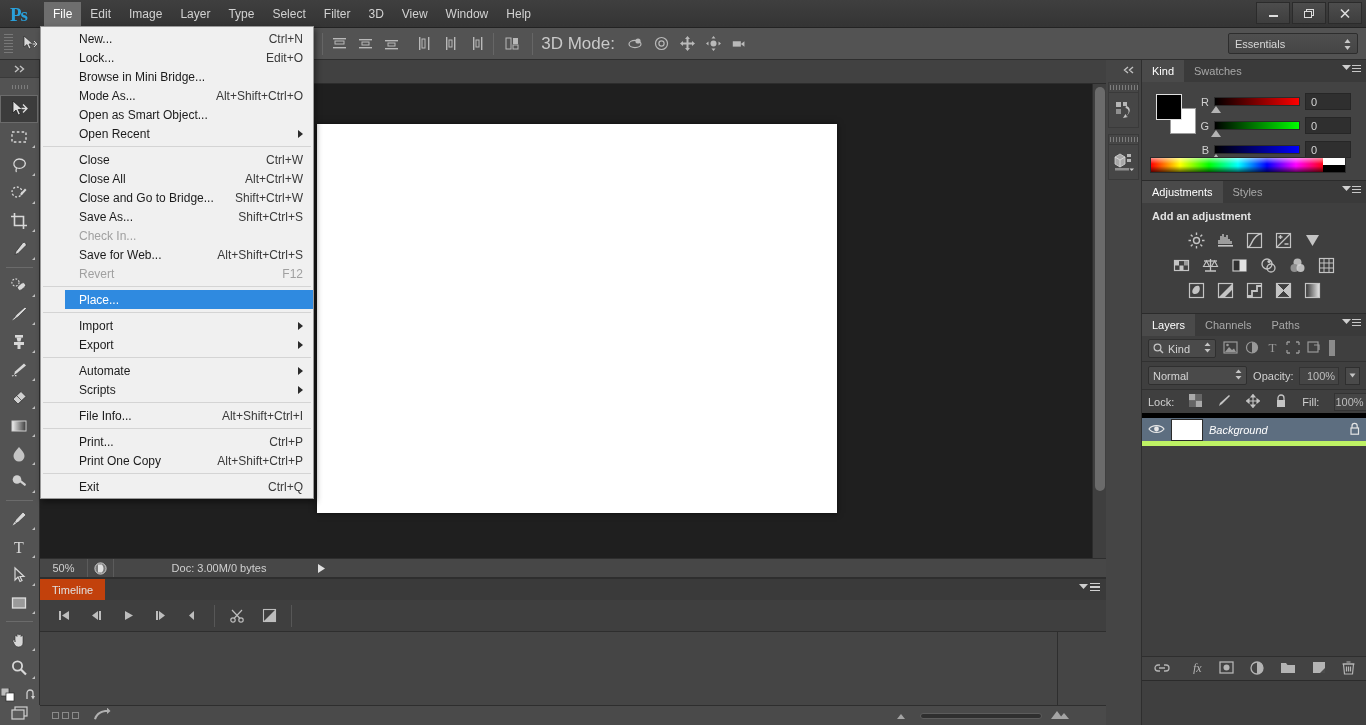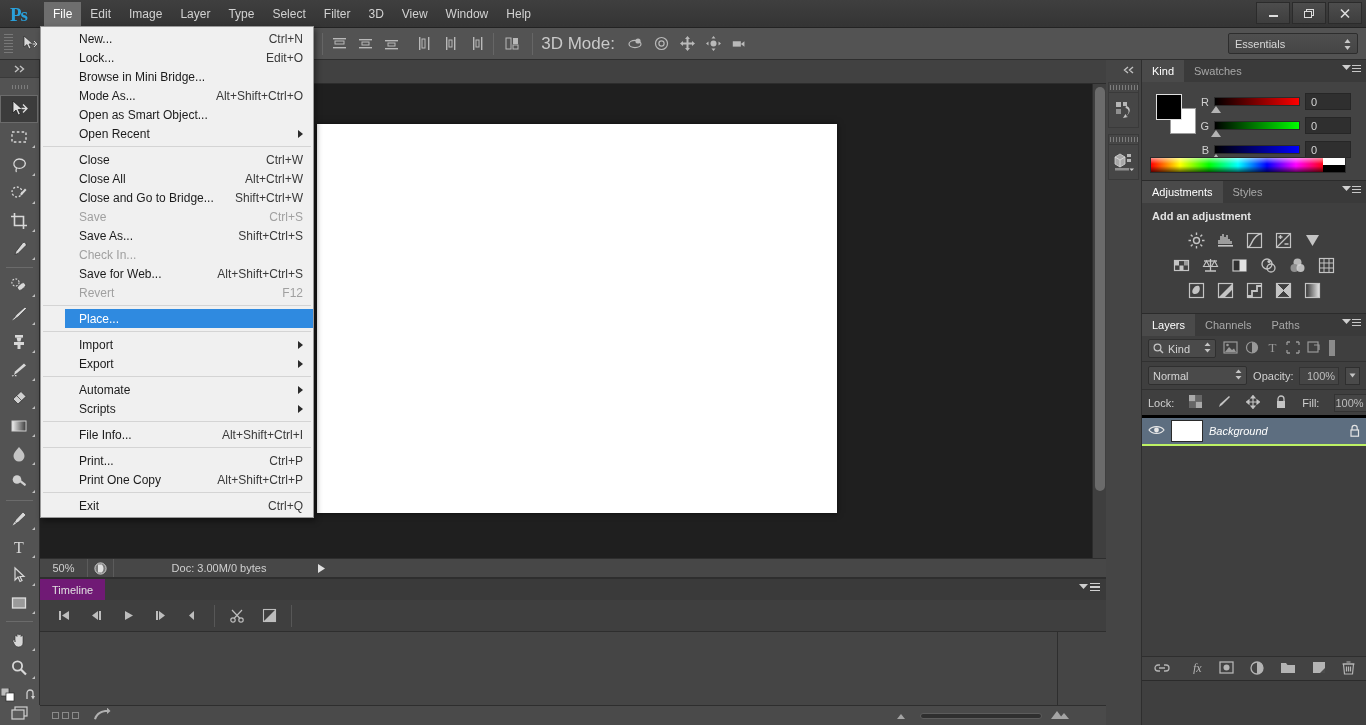--- a/index.html
+++ b/index.html
@@ -121,21 +121,21 @@
   .zoom-box { width: 48px; text-align: center; border-right: 1px solid #5b5b5b; line-height:18px; }
   .status-doc { padding-left: 10px; width: 200px; text-align: center; }
   .status-arrow { width: 14px; height: 14px; display:flex; align-items:center; justify-content:center; }
 
   
   .timeline {
     position: absolute; left: 40px; top: 578px; width: 1066px; height: 147px;
     background: #3f3f3f; border-top: 1px solid #2e2e2e;
   }
   .tl-tabs { height: 21px; background: #3a3a3a; display:flex; align-items:flex-end; position: relative; }
-  .tl-tab { height: 21px; padding: 0 12px; background: #701a75; color: #e0e0e0;
+  .tl-tab { height: 21px; padding: 0 12px; background: #c2410c; color: #e0e0e0;
             font-size: 11px; display:flex; align-items:center; }
   .tl-menu { position:absolute; right: 6px; top: 4px; display:flex; gap:2px; align-items:center; }
   .tl-toolbar { height: 32px; border-bottom: 1px solid #2e2e2e; display: flex; align-items: center;
                 background: #3f3f3f; }
   .tl-btn { width: 32px; height: 30px; display:flex; align-items:center; justify-content:center; cursor:default; }
   .tl-sep { width:1px; height: 22px; background: #575757; margin: 0 6px; }
   .tl-body { position: relative; height: 93px; background: #454545; }
   .tl-col { position:absolute; left: 1017px; top: 0; width: 1px; height: 93px; background: #2e2e2e; }
   .cfa-wrap { position: absolute; left: 450px; top: 84px; display: flex; gap: 4px; align-items: center; }
   .cfa-btn {
@@ -207,23 +207,23 @@
   .lay-mode { height: 28px; display:flex; align-items:center; gap: 6px; padding: 0 6px;
               border-bottom: 1px solid #313131; }
   .blend-select { width: 100px; height: 19px; background: #4a4a4a; border: 1px solid #2f2f2f;
      border-radius:2px; display:flex; align-items:center; justify-content:space-between;
      padding: 0 4px; font-size: 11px; color: #d4d4d4; }
   .num-field { width: 40px; height: 18px; background: #454545; border: 1px solid #333;
      color: #bdbdbd; font-size: 11px; display:flex; align-items:center; justify-content:flex-end; padding-right:3px; }
   .mini-arrow { width: 15px; height: 18px; background: #4a4a4a; border: 1px solid #2f2f2f;
      display:flex; align-items:center; justify-content:center; }
   .lay-lock { height: 28px; display:flex; align-items:center; gap: 15px; padding: 0 6px;
-              border-bottom: 3px solid #000000; }
+              border-bottom: 5px solid #000000; }
   .layer-row { height: 28px; background: #5d6e80; display:flex; align-items:center; gap: 6px; padding: 0 6px;
-               border-bottom: 2px solid #bef264; }
+               border-bottom: 5px solid #bef264; }
   .layer-thumb { width: 32px; height: 22px; background: #fff; border: 1px solid #2a2a2a; }
   .layer-name { flex: 1; font-style: italic; font-size: 11px; color: #ffffff; }
   .lay-spacer { height: 210px; background: #3f3f3f; }
   .lay-footer { height: 24px; background: #434343; border-top: 1px solid #2e2e2e;
                 display:flex; align-items:center; justify-content:center; gap: 16px; }
 
   
   .bl-strip { position: absolute; left: 40px; top: 705px; width: 1066px; height: 20px;
      background: #4a4a4a; border-top: 1px solid #2e2e2e; display:flex; align-items:center; }
   .bl-squares { display:flex; gap: 3px; margin-left: 12px; }
@@ -1208,24 +1208,20 @@
       <span class="dd-accel">Ctrl+W</span>
     </div>
     <div class="dd-item">
       <span class="dd-label">Close All</span>
       <span class="dd-accel">Alt+Ctrl+W</span>
     </div>
     <div class="dd-item">
       <span class="dd-label">Close and Go to Bridge...</span>
       <span class="dd-accel">Shift+Ctrl+W</span>
     </div>
-    <div class="dd-item disabled">
-      <span class="dd-label">Save</span>
-      <span class="dd-accel">Ctrl+S</span>
-    </div>
     <div class="dd-item">
       <span class="dd-label">Save As...</span>
       <span class="dd-accel">Shift+Ctrl+S</span>
     </div>
     <div class="dd-item disabled">
       <span class="dd-label">Check In...</span>
       <span class="dd-accel"></span>
     </div>
     <div class="dd-item">
       <span class="dd-label">Save for Web...</span>

